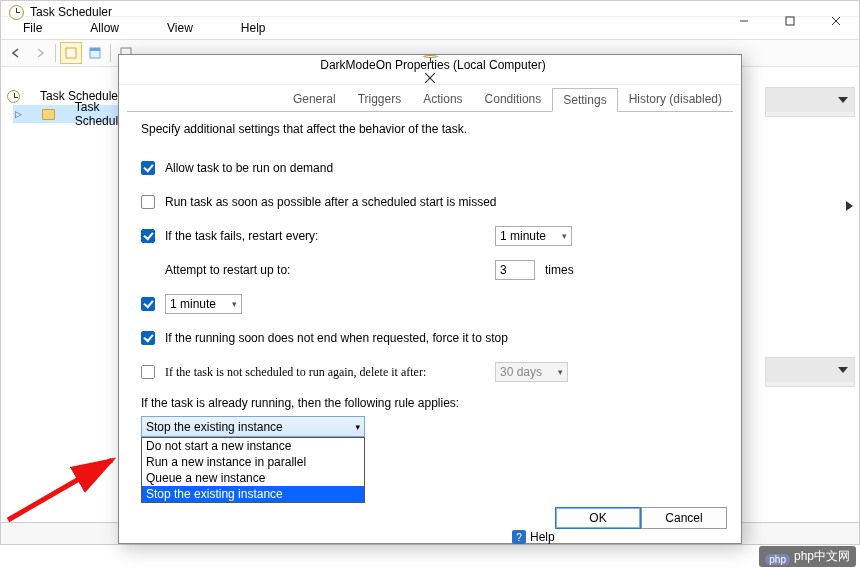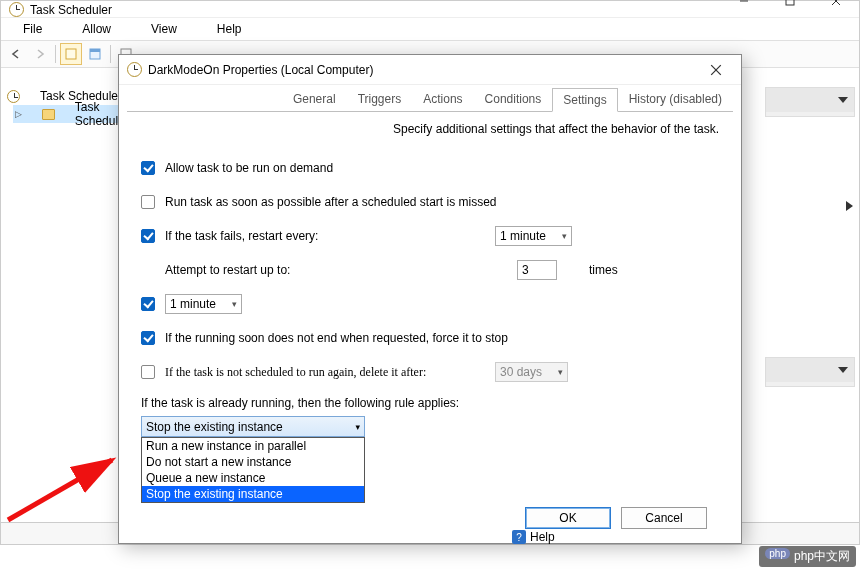--- a/index.html
+++ b/index.html
@@ -1,64 +1,64 @@
 <!DOCTYPE html>
 <html><head>
 <meta charset="utf-8">
 <style>
   * { box-sizing: border-box; font-family: "Segoe UI", Tahoma, sans-serif; font-size: 12px; }
   body { margin:0; padding:0; background:#fff; width:860px; height:569px; overflow:hidden; position:relative; }
   .main-window { position:absolute; top:0; left:0; right:0; bottom:24px; border:1px solid #ccc; background:#fff; }
-  .titlebar { height:16px; display:flex; align-items:flex-end; padding:16px 0 0 8px; border-bottom:1px solid #eee; }
+  .titlebar { height:16px; display:flex; align-items:flex-start; padding:4px 0 0 8px; border-bottom:1px solid #eee; }
   .titlebar .app-title { flex:1; font-size:12px; }
   .wbtn { width:46px; height:32px; display:flex; align-items:center; justify-content:center; color:#333; }
   .wbtn svg { width:10px; height:10px; }
-  .menubar { height:22px; display:flex; align-items:center; gap:8px; padding:0 6px; }
+  .menubar { height:22px; display:flex; align-items:center; gap:16px; padding:0 6px; }
   .menubar span { padding:2px 8px; }
   .toolbar { height:28px; border-top:1px solid #e0e0e0; border-bottom:1px solid #e0e0e0; display:flex; align-items:center; gap:2px; padding:0 4px; background:#fbfbfb; }
   .tb-btn { width:22px; height:22px; display:flex; align-items:center; justify-content:center; border:1px solid transparent; }
   .tb-sep { width:1px; height:18px; background:#ccc; margin:0 2px; }
   .tree { position:absolute; left:4px; top:86px; width:140px; }
   .tree-row { display:flex; align-items:center; gap:20px; height:18px; padding-left:2px; }
   .tree-row.sel { background:#cce8ff; }
   .right-panel { position:absolute; right:4px; top:86px; width:90px; }
   .panel-section { background:#f0f0f0; border:1px solid #ddd; }
   .panel-head { background:#e8e8e8; height:24px; display:flex; align-items:center; padding:0 6px; }
   .arrow-tri { margin-left:auto; width:0; height:0; border-left:5px solid transparent; border-right:5px solid transparent; border-top:6px solid #333; }
   .run-arrow { position:absolute; right:6px; top:200px; width:0;height:0;border-top:5px solid transparent;border-bottom:5px solid transparent;border-left:7px solid #333; }
 
   
   .dialog { position:absolute; left:118px; top:54px; width:624px; height:490px; background:#fff; border:1px solid #888; box-shadow:4px 4px 18px rgba(0,0,0,.25); }
-  .dlg-title { height:30px; display:flex; align-items:center; padding:0 8px; border-bottom:1px solid #eee; }
+  .dlg-title { height:30px; display:flex; align-items:center; padding:0 8px; border-bottom:1px solid #eee;flex-direction:column; }
   .dlg-title span.t { flex:1; }
   .dlg-close { width:34px; height:26px; display:flex; align-items:center; justify-content:center; }
   .tabs { display:flex; align-items:flex-end; height:26px; padding:2px 8px 0 16px;justify-content:flex-end; }
   .tab { padding:4px 10px; color:#555; border:1px solid transparent; cursor:default; }
   .tab.active { background:#fff; border-color:#bfbfbf #bfbfbf #fff #bfbfbf; position:relative; top:1px; }
   .tab-body { border-top:1px solid #bfbfbf; margin:0 8px; padding:8px 14px; height:380px; }
   .row { display:flex; align-items:center; min-height:28px; margin-bottom:6px; }
   .chk { width:14px; height:14px; border:1px solid #888; border-radius:2px; display:flex; align-items:center; justify-content:center; margin-right:10px; flex-shrink:0; }
   .chk.on { background:#0a64c2; border-color:#0a64c2; }
   .chk.on::after { content:""; width:7px; height:4px; border:2px solid #fff; border-top:none; border-right:none; transform:rotate(-50deg); margin-top:-2px; }
-  .indent { margin-left:24px;gap:22px; }
+  .indent { margin-left:24px; }
   .sel-box { border:1px solid #aaa; height:20px; display:flex; align-items:center; padding:0 4px; min-width:72px; background:#fff;gap:16px; }
   .sel-box .dd { margin-left:auto; font-size:9px; color:#555; }
   .sel-box.dis { background:#f3f3f3; color:#888; border-color:#ccc; }
   .numin { border:1px solid #aaa; height:20px; width:40px; padding:0 4px; display:flex; align-items:center; }
   .rule-combo { position:relative; margin-top:6px; }
   .combo-btn { width:224px; height:21px; border:1px solid #7aa7d8; background:linear-gradient(#eaf3fc,#d6e8fb); display:flex; align-items:center; padding:0 4px; }
   .combo-btn .dd { margin-left:auto; font-size:9px; }
   .combo-list { position:absolute; top:21px; left:0; width:224px; border:1px solid #555; background:#fff; }
   .combo-list div { padding:1px 4px; }
   .combo-list div.hi { background:#0a64ff; color:#fff; }
-  .dlg-buttons { position:absolute; bottom:14px; right:34px; display:flex; gap:10px; }
+  .dlg-buttons { position:absolute; bottom:14px; right:14px; display:flex; }
   .btn { width:86px; height:22px; border:1px solid #999; background:#fdfdfd; display:flex; align-items:center; justify-content:center; }
   .btn.def { border-color:#2a7ad1; box-shadow:0 0 0 1px #7eb3e8 inset; }
   .status { position:absolute; left:0; right:0; bottom:0; height:22px; border-top:1px solid #ccc; background:#f7f7f7; }
-  .watermark { position:absolute; right:4px; bottom:2px; display:flex; align-items:flex-start; gap:4px; color:#fff; background:rgba(0,0,0,.55); padding:2px 6px; border-radius:3px; font-size:12px; }
+  .watermark { position:absolute; right:4px; bottom:2px; display:flex; align-items:flex-end; gap:4px; color:#fff; background:rgba(0,0,0,.55); padding:2px 6px; border-radius:3px; font-size:12px; }
   .red-arrow { position:absolute; left:0px; top:420px; width:130px; height:110px; pointer-events:none; }
   .help-frag { position:absolute; left:512px; top:530px; display:flex; align-items:center; gap:4px; font-size:12px; }
   .help-frag .qbox { width:14px; height:14px; background:#2a6fc7; color:#fff; display:flex; align-items:center; justify-content:center; font-size:10px; border-radius:2px; }
   .clock-ico { width:15px; height:15px; border:1px solid #b29030; border-radius:50%; position:relative; background:#fff; }
   .clock-ico::after{content:"";position:absolute;left:6px;top:2px;width:1px;height:5px;background:#333;}
   .clock-ico::before{content:"";position:absolute;left:6px;top:6px;width:4px;height:1px;background:#333;}
 </style>
 </head>
 <body>
 
@@ -162,21 +162,21 @@
   </div>
   <div class="tabs">
     <div class="tab">General</div>
     <div class="tab">Triggers</div>
     <div class="tab">Actions</div>
     <div class="tab">Conditions</div>
     <div class="tab active">Settings</div>
     <div class="tab">History (disabled)</div>
   </div>
   <div class="tab-body">
-    <div style="margin:2px 0 18px 0;text-align:right;">Specify additional settings that affect the behavior of the task.</div>
+    <div style="margin:2px 0 18px 0;">Specify additional settings that affect the behavior of the task.</div>
 
     <div class="row">
       <span class="chk on"></span>
       <span>Allow task to be run on demand</span>
     </div>
     <div class="row">
       <span class="chk"></span>
       <span>Run task as soon as possible after a scheduled start is missed</span>
     </div>
     <div class="row">
@@ -212,22 +212,22 @@
         </span>
     </div>
     <div style="margin-top:10px;">If the task is already running, then the following rule applies:</div>
 
     <div class="rule-combo">
       <div class="combo-btn">
         <span>Stop the existing instance</span>
         <span class="dd">▾</span>
       </div>
       <div class="combo-list">
+        <div>Do not start a new instance</div>
         <div>Run a new instance in parallel</div>
-        <div>Do not start a new instance</div>
         <div>Queue a new instance</div>
         <div class="hi">Stop the existing instance</div>
       </div>
     </div>
   </div>
   <div class="dlg-buttons">
     <div class="btn def">OK</div>
     <div class="btn">Cancel</div>
   </div>
 </div>

